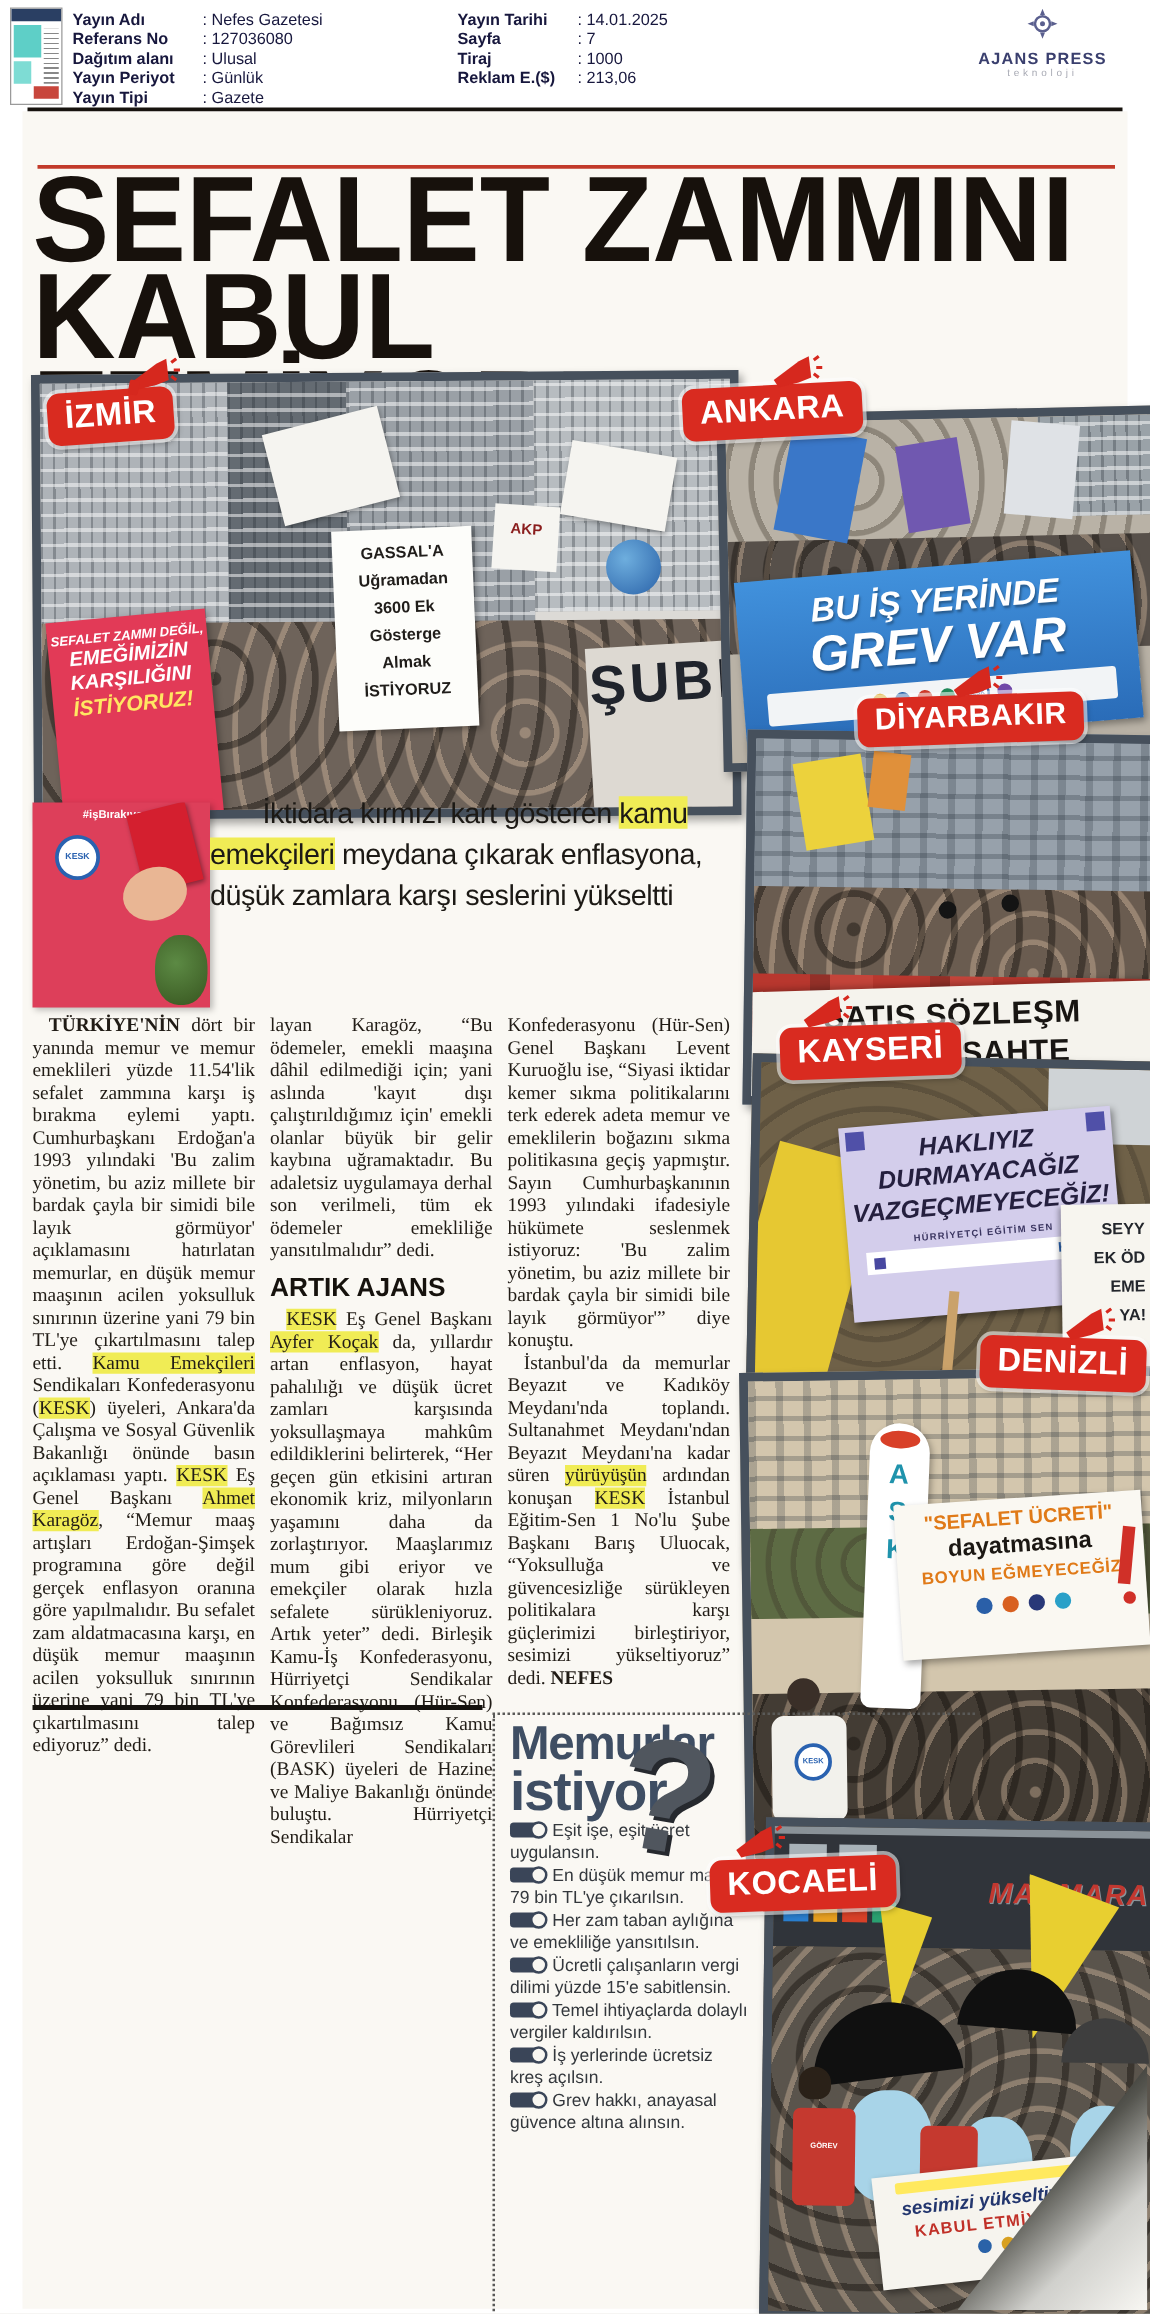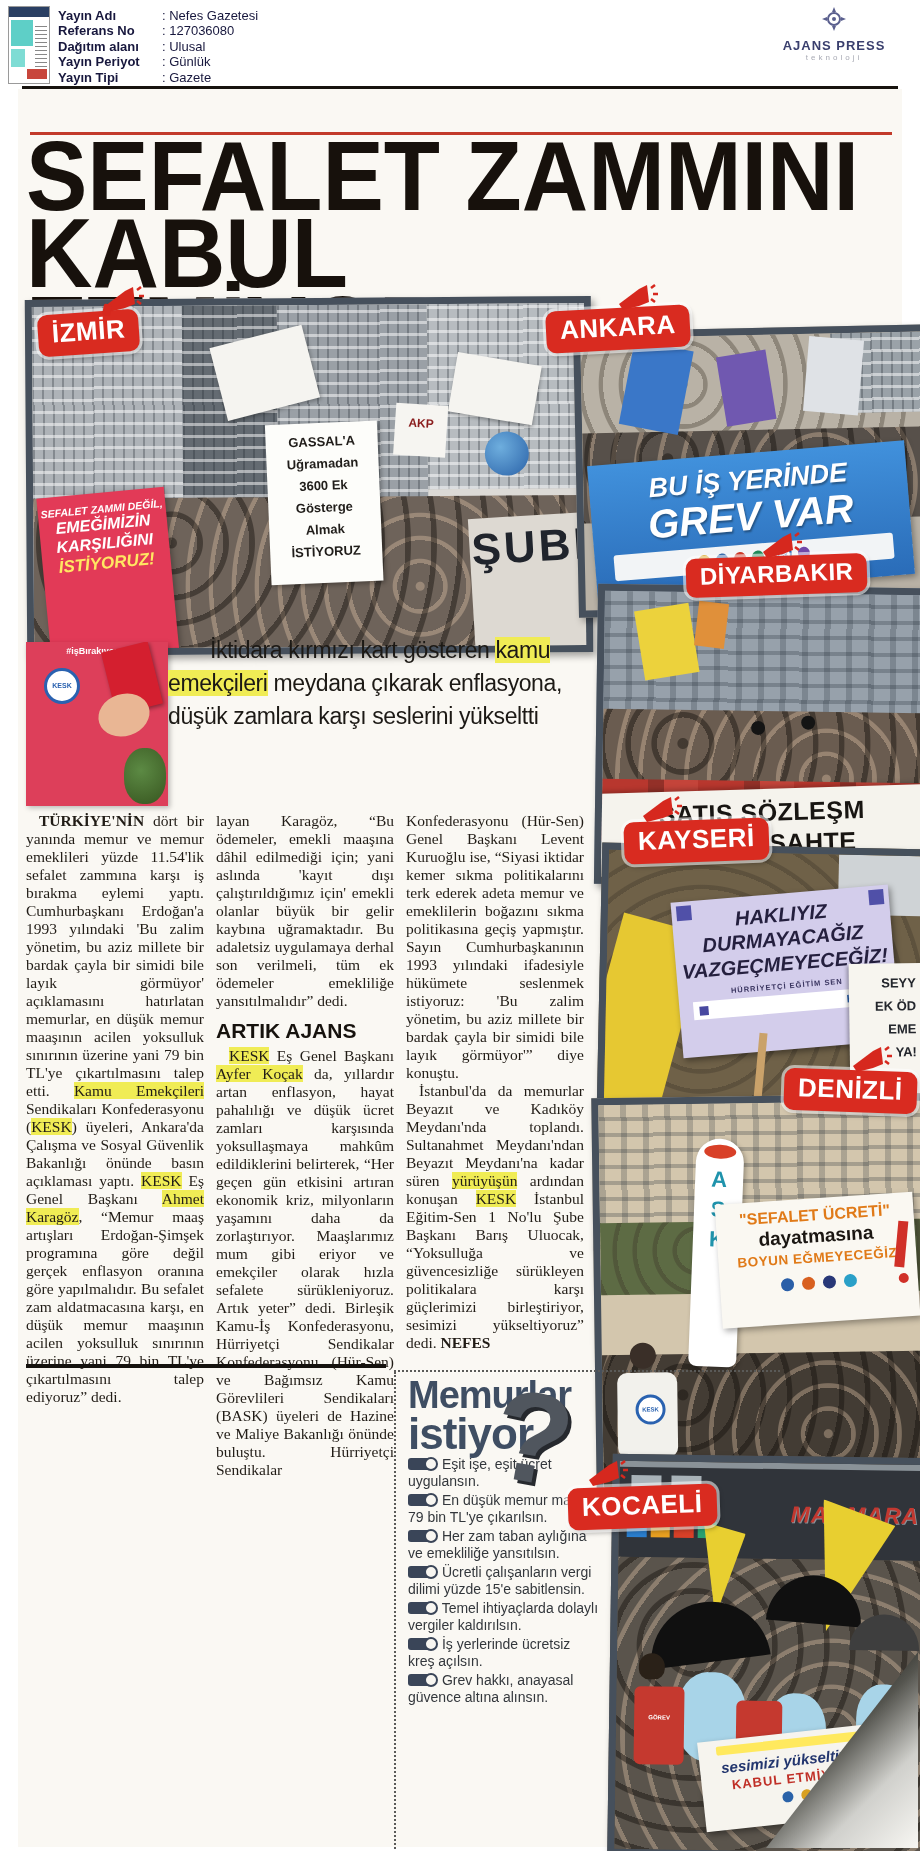--- a/index.html
+++ b/index.html
@@ -200,20 +200,38 @@
       </div>
       <div class="meta-row">
         <span class="lab">Yayın Periyot</span>
         <span>: Günlük</span>
       </div>
       <div class="meta-row">
         <span class="lab">Yayın Tipi</span>
         <span>: Gazete</span>
       </div>
     </div>
+  <div class="abs meta meta-right" id="meta-right">
+      <div class="meta-row">
+        <span class="lab">Yayın Tarihi</span>
+        <span>: 14.01.2025</span>
+      </div>
+      <div class="meta-row">
+        <span class="lab">Sayfa</span>
+        <span>: 7</span>
+      </div>
+      <div class="meta-row">
+        <span class="lab">Tiraj</span>
+        <span>: 1000</span>
+      </div>
+      <div class="meta-row">
+        <span class="lab">Reklam E.($)</span>
+        <span>: 213,06</span>
+      </div>
+    </div>
   <div class="abs brand">
     <svg width="26" height="26" viewBox="0 0 26 26">
       <circle cx="13" cy="13" r="6" fill="none" stroke="#5a5f8e" stroke-width="2"></circle>
       <circle cx="13" cy="13" r="2" fill="#5a5f8e"></circle>
       <path d="M13 1 L15 6 L11 6 Z M13 25 L15 20 L11 20 Z M1 13 L6 11 L6 15 Z M25 13 L20 11 L20 15 Z" fill="#5a5f8e"></path>
     </svg>
     <div class="bname">AJANS PRESS</div>
     <div class="bsub">teknoloji</div>
   </div>
   <div class="abs top-rule"></div>

